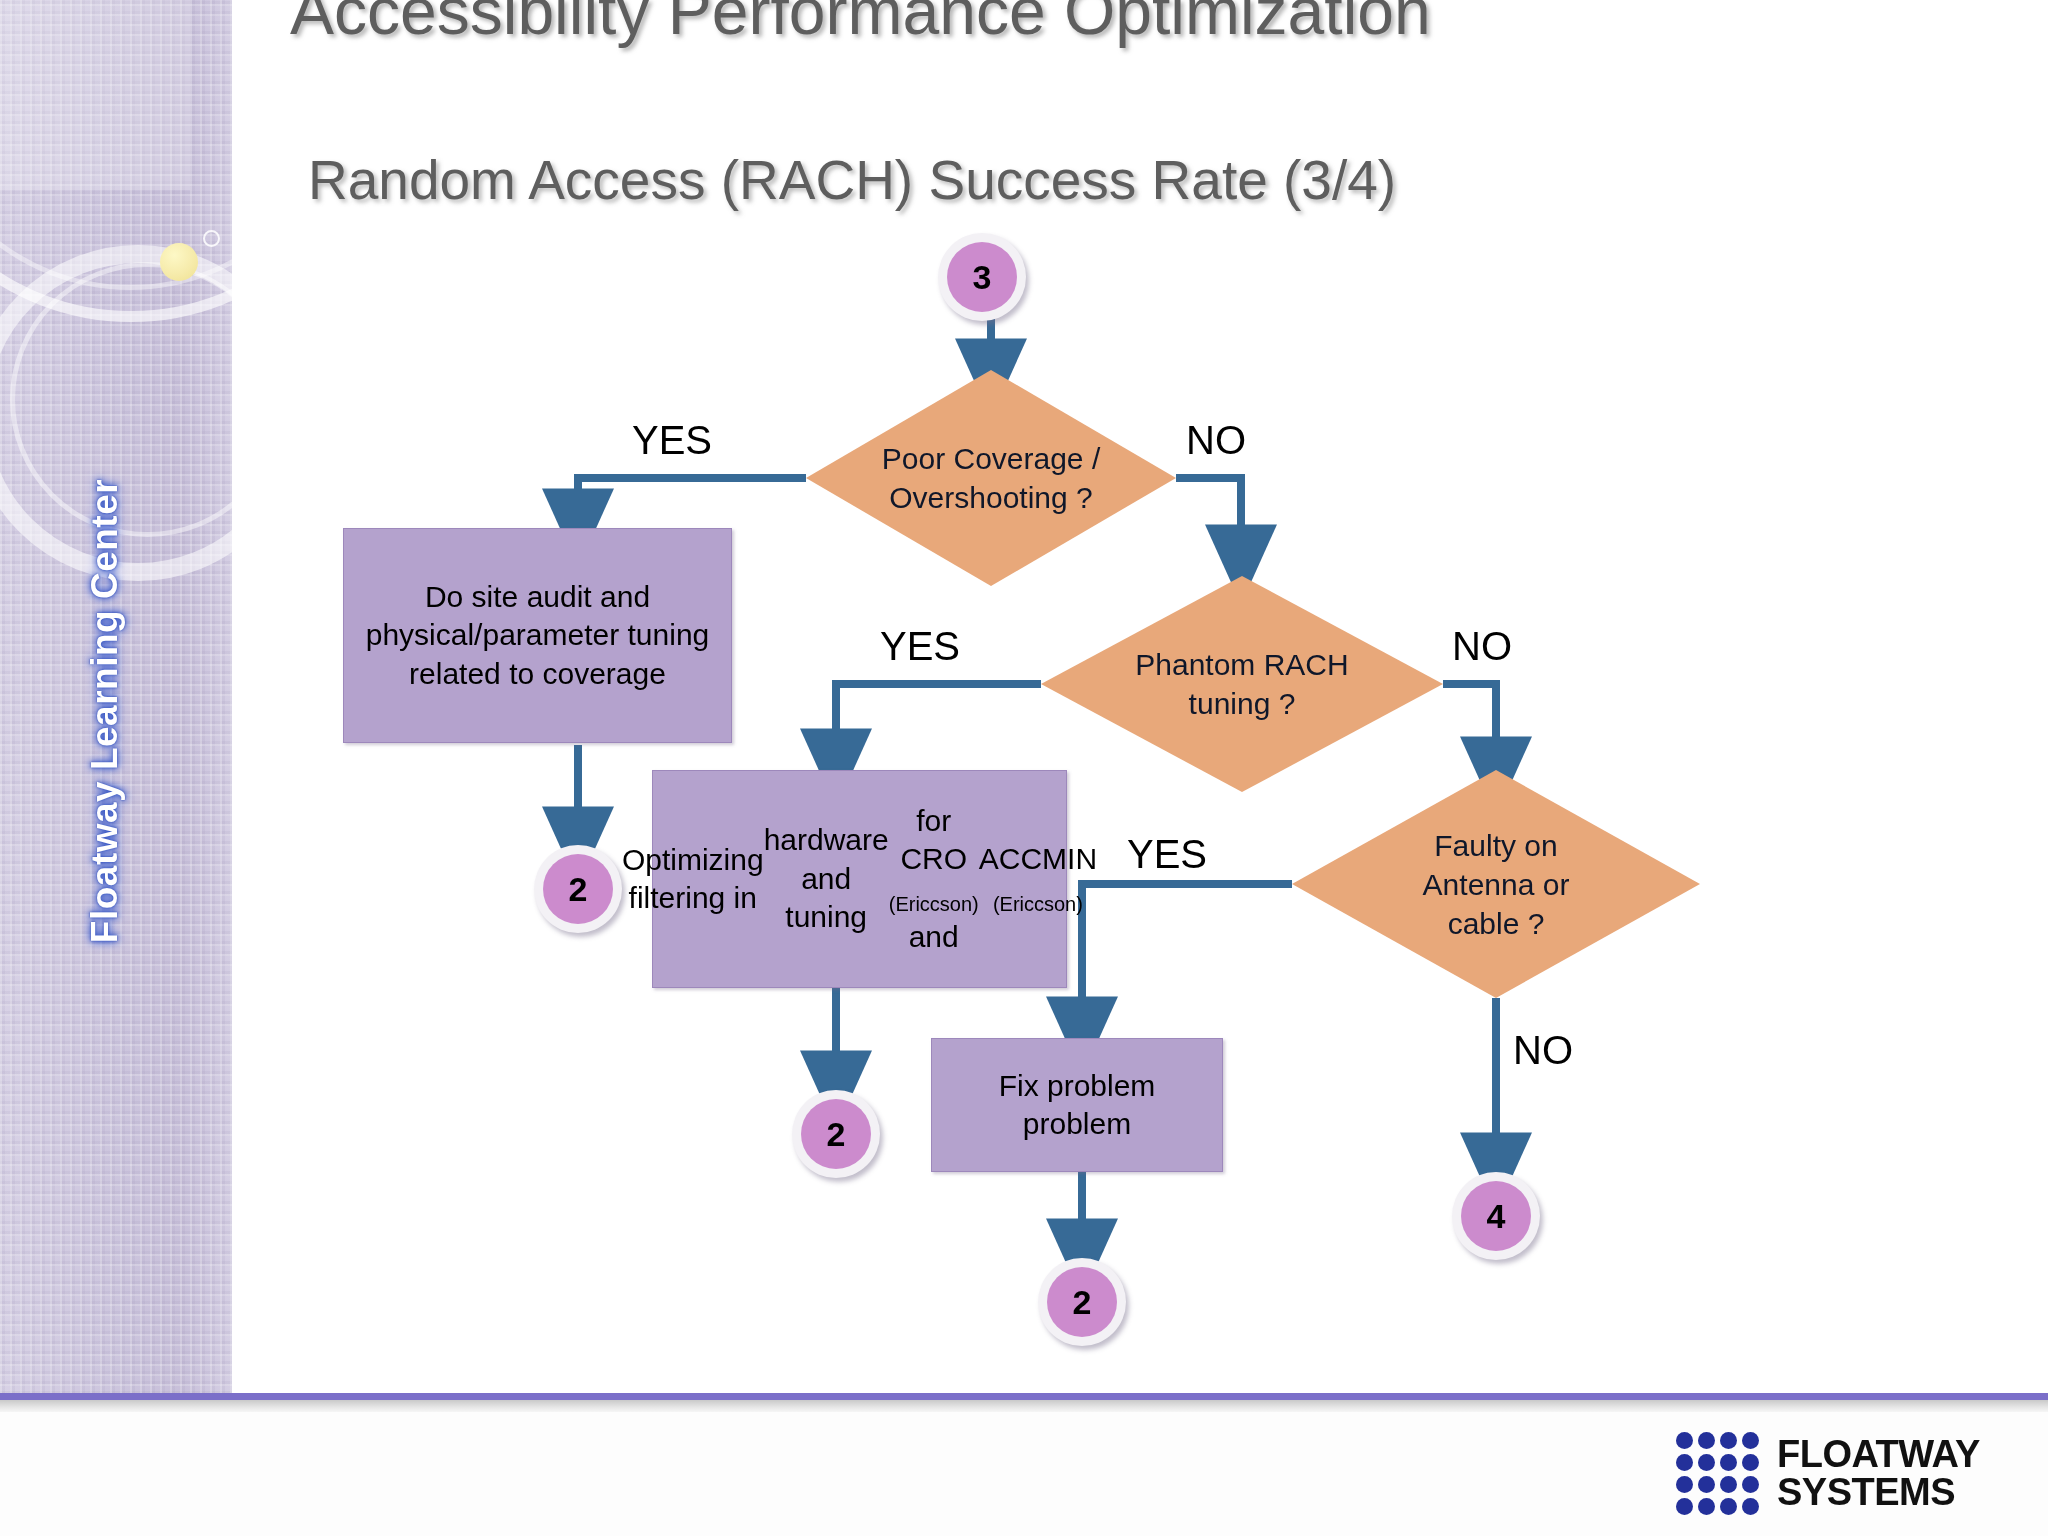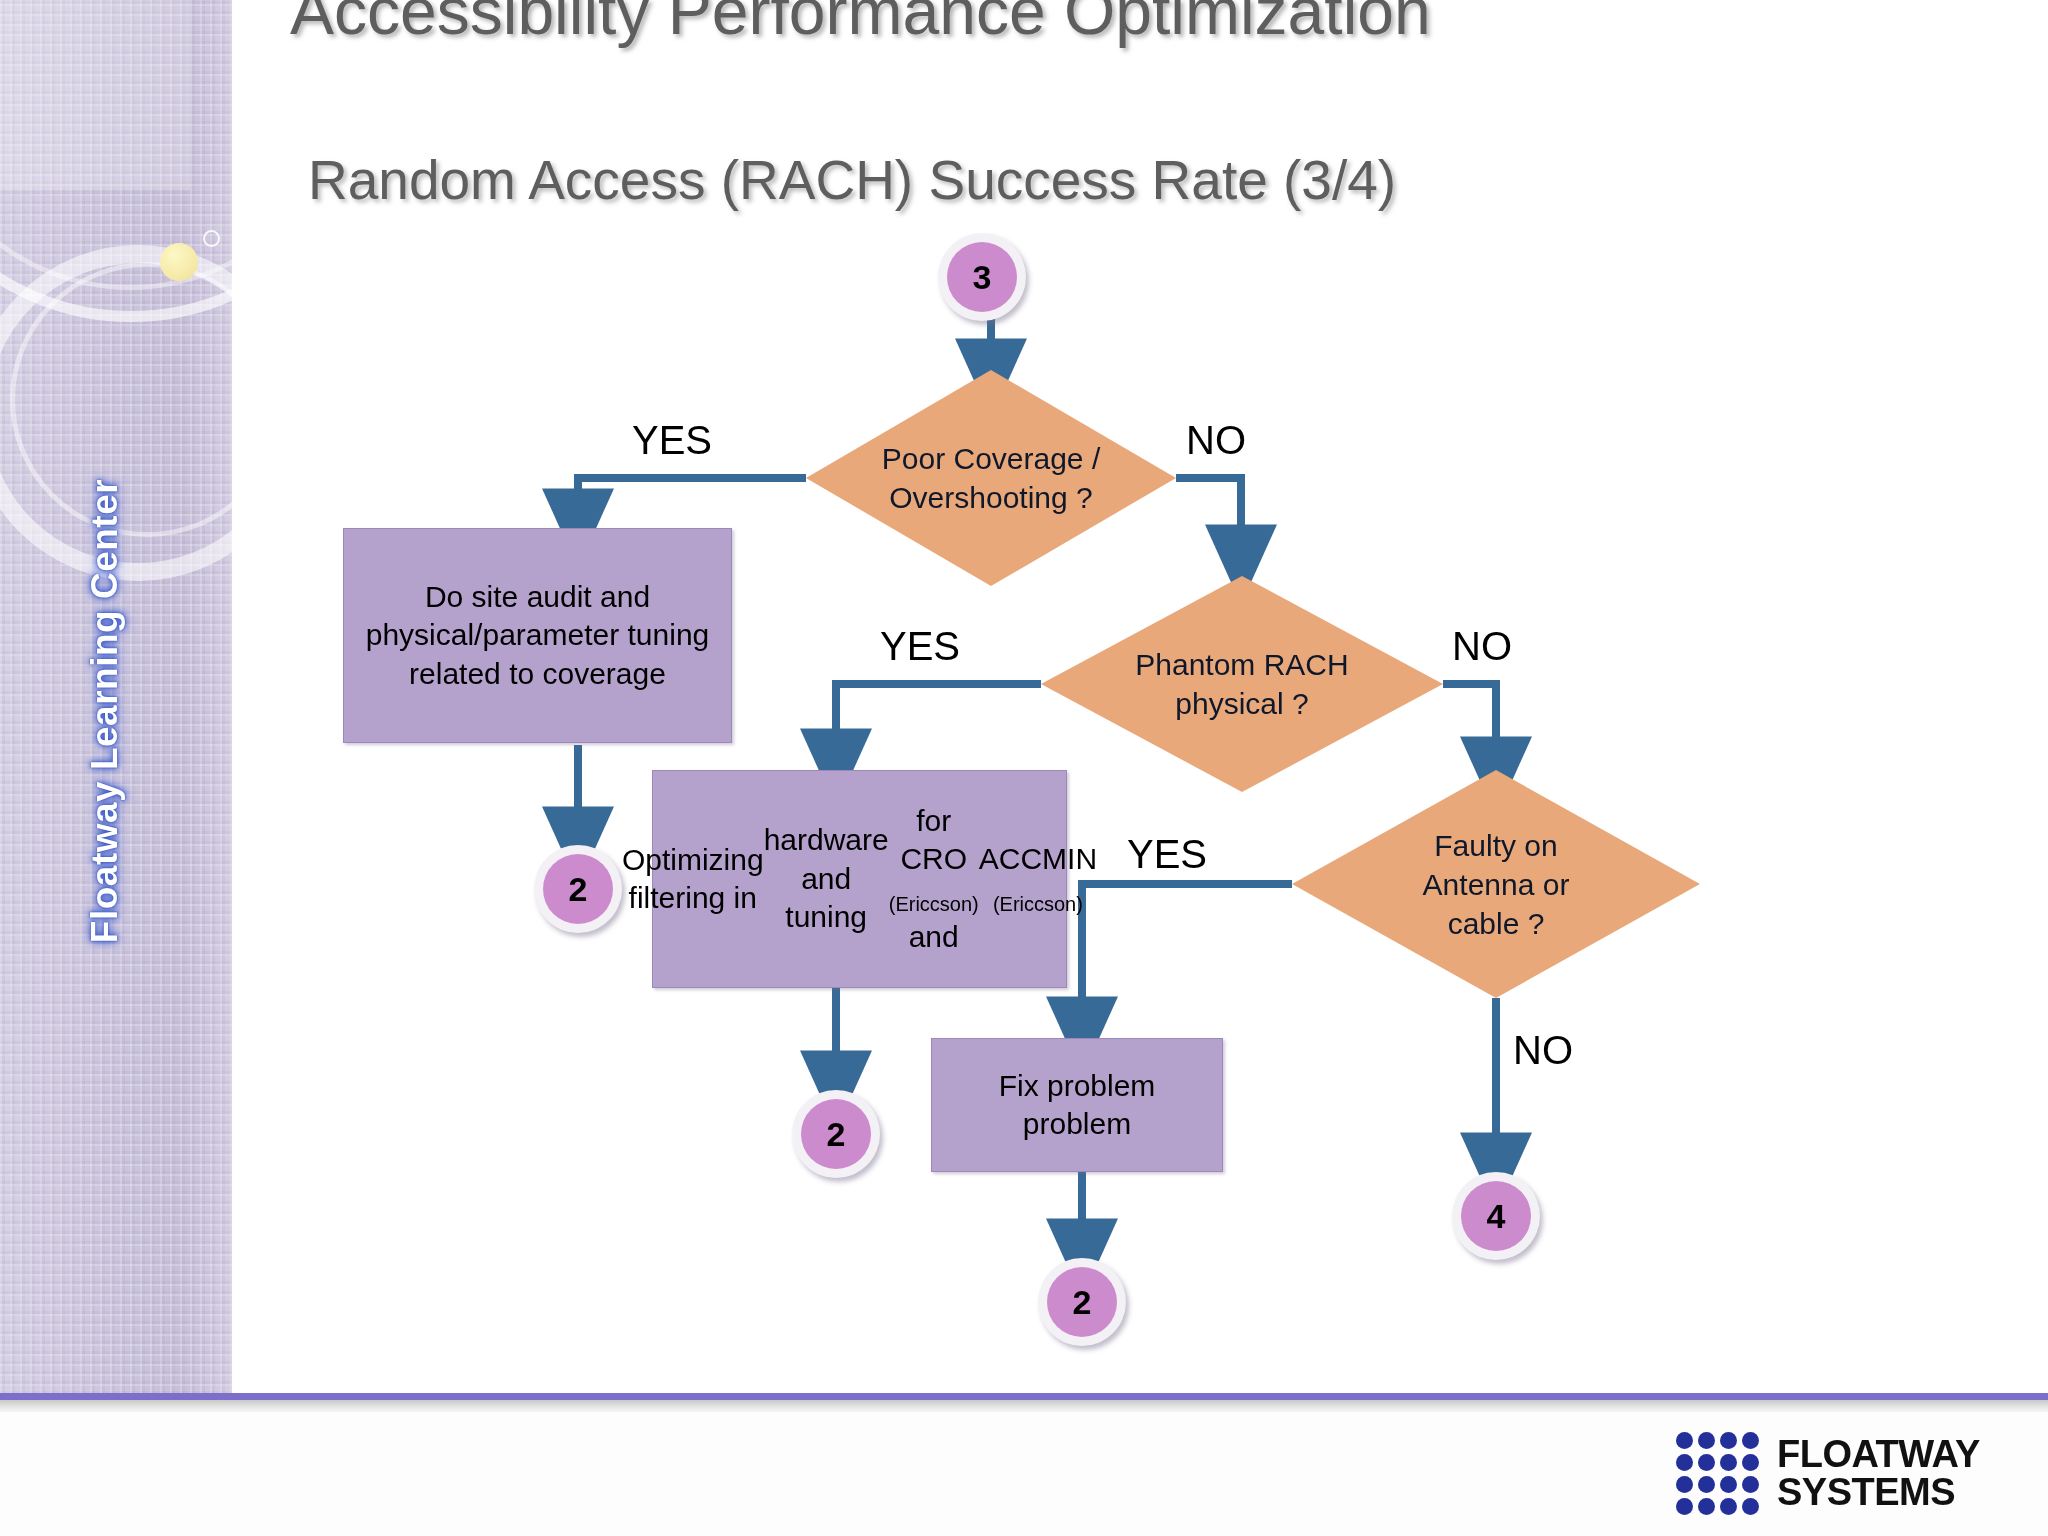--- a/index.html
+++ b/index.html
@@ -179,21 +179,21 @@
 </div>
 
 <div class="node circ" style="left:534px;top:845px;width:88px;height:88px;">
   <div class="inner">2</div>
 </div>
 
 <div class="node diamond" style="left:1041px;top:576px;width:402px;height:216px;">
   <div class="dshape"></div>
   <div class="dtext">
     <div>Phantom RACH</div>
-    <div>physical ?</div>
+    <div>tuning ?</div>
   </div>
 </div>
 <div class="elabel" style="left:880px;top:624px;">YES</div>
 <div class="elabel" style="left:1452px;top:624px;">NO</div>
 
 <div class="node pbox" style="left:652px;top:770px;width:415px;height:218px;flex-direction:row;">
   <div>Optimizing filtering in</div>
   <div>hardware and tuning</div>
   <div>
     <span>for CRO</span>

